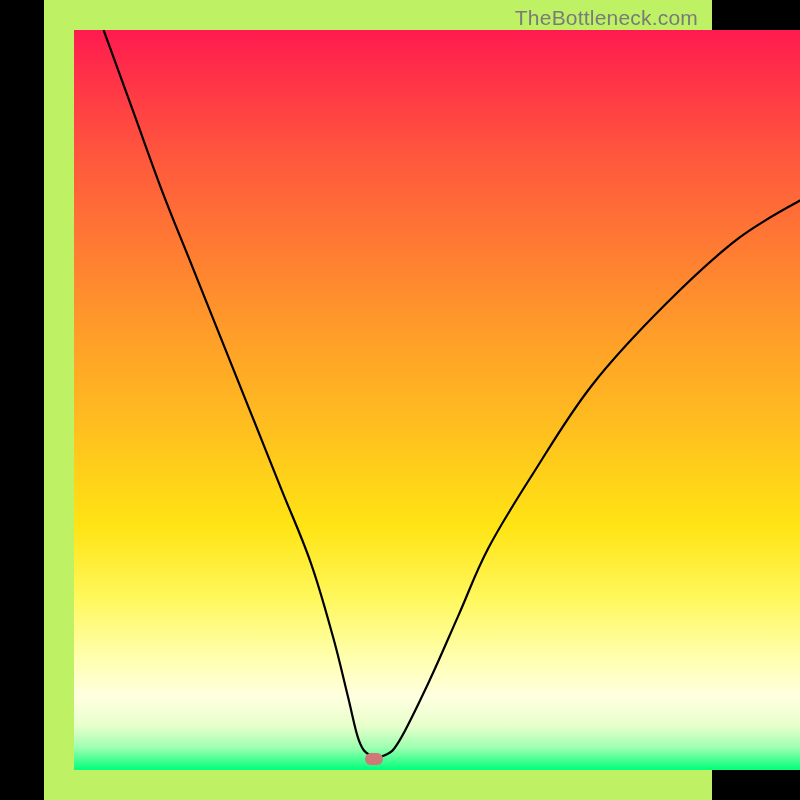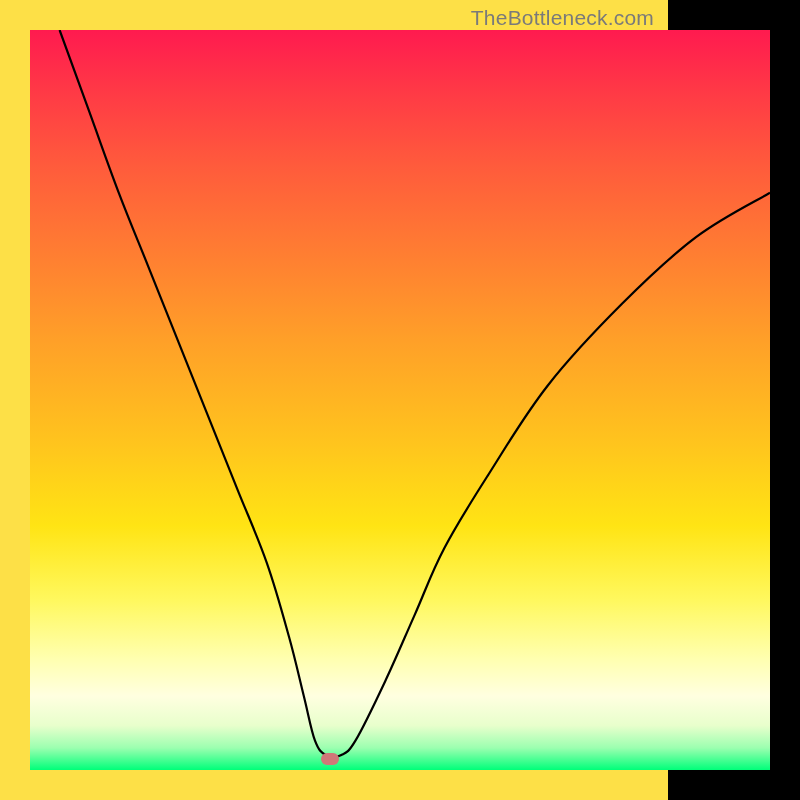--- a/index.html
+++ b/index.html
@@ -8,21 +8,22 @@
     width: 800px;
     height: 800px;
     overflow: hidden;
     background: #000;
     font-family: Arial, Helvetica, sans-serif;
   }
   .frame {
     position: relative;
     width: 668px;
     height: 800px;
-    background: #fde047;
+    background: #bef264;
+    margin-left: 44px;
   }
   .plot-area {
     position: absolute;
     left: 30px;
     top: 30px;
     width: 740px;
     height: 740px;
     overflow: hidden;
   }
   .gradient-bg {

